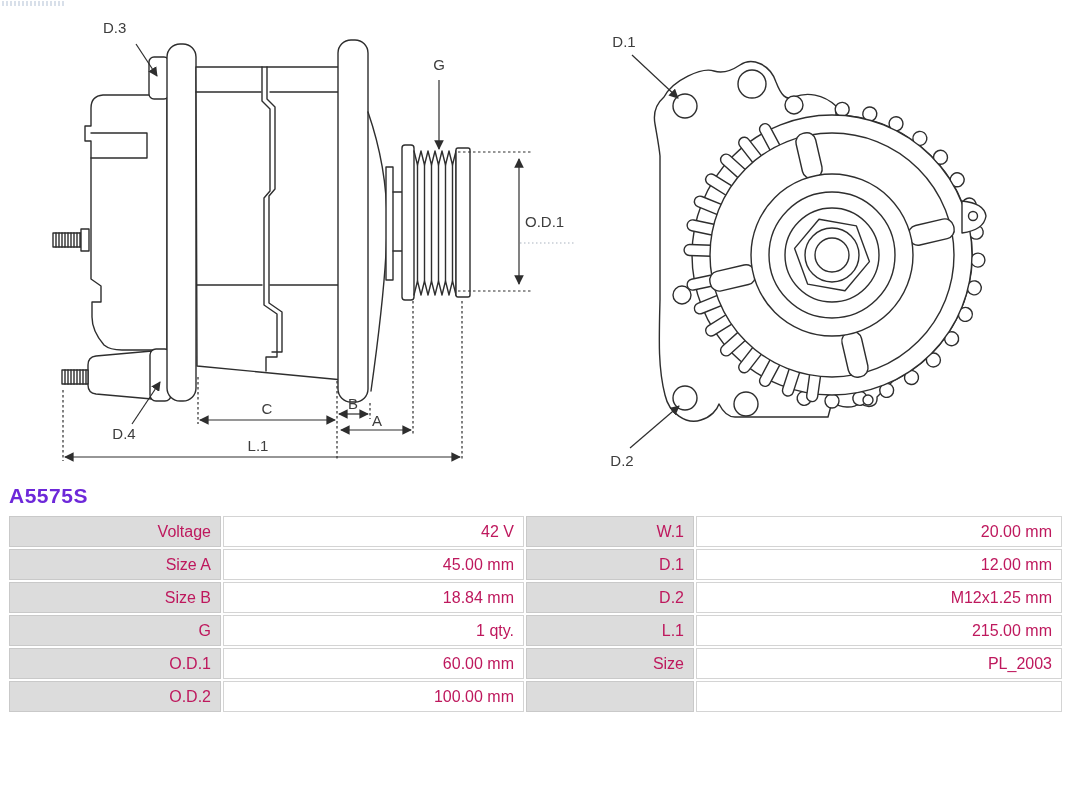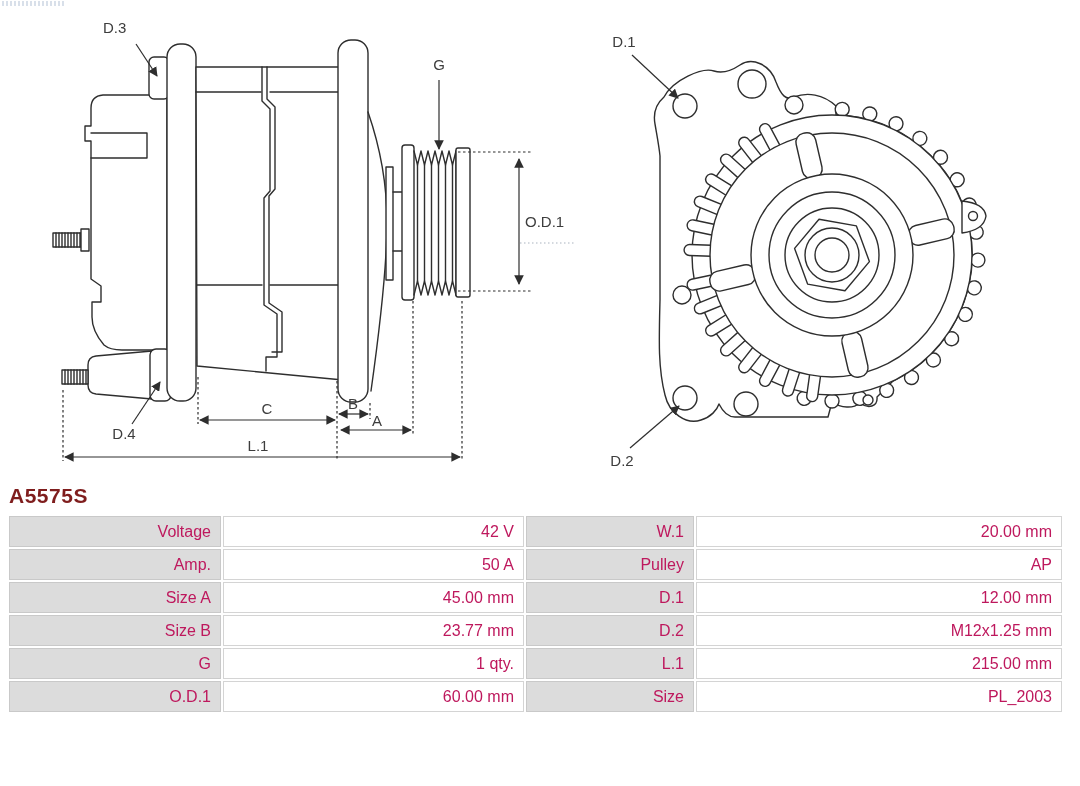--- a/index.html
+++ b/index.html
@@ -2,21 +2,21 @@
 <html><head>
 <meta charset="utf-8">
 <style>
   html,body{margin:0;padding:0;background:#fff;}
   .page{position:relative;width:1080px;height:786px;background:#fff;overflow:hidden;
         font-family:"Liberation Sans",sans-serif;}
   .wm{position:absolute;left:2px;top:1px;width:62px;height:5px;opacity:.55;
       background:repeating-linear-gradient(90deg,#b9c6d8 0 2px,transparent 2px 4px);}
   .diagram{position:absolute;left:0;top:0;}
   .partno{position:absolute;left:9px;top:484px;font-size:21px;font-weight:bold;
-          letter-spacing:.5px;color:#7f1d1d;}
+          letter-spacing:.5px;color:#6d28d9;}
   table.spec{position:absolute;left:7px;top:514px;border-collapse:separate;border-spacing:2px;
              table-layout:fixed;width:1057px;font-size:16px;color:#be185d;}
   table.spec td{height:29px;padding:0 9px 0 0;text-align:right;white-space:nowrap;
                 border:1px solid #c9c9c9;background:#fff;}
   table.spec td.lbl{background:#dcdcdc;}
   table.spec td.val{border-color:#d4d4d4;}
   svg text{font-family:"Liberation Sans",sans-serif;font-size:15px;fill:#3d3d3d;}
 </style>
 </head>
 <body>
@@ -257,44 +257,44 @@
         <col style="width:366px">
     </colgroup>
     <tbody>
       <tr>
         <td class="lbl">Voltage</td>
         <td class="val">42 V</td>
         <td class="lbl">W.1</td>
         <td class="val">20.00 mm</td>
       </tr>
       <tr>
-        <td class="lbl">Amp.</td>
-        <td class="val">50 A</td>
-        <td class="lbl">Pulley</td>
-        <td class="val">AP</td>
-      </tr>
-      <tr>
         <td class="lbl">Size A</td>
         <td class="val">45.00 mm</td>
         <td class="lbl">D.1</td>
         <td class="val">12.00 mm</td>
       </tr>
       <tr>
         <td class="lbl">Size B</td>
-        <td class="val">23.77 mm</td>
+        <td class="val">18.84 mm</td>
         <td class="lbl">D.2</td>
         <td class="val">M12x1.25 mm</td>
       </tr>
       <tr>
         <td class="lbl">G</td>
         <td class="val">1 qty.</td>
         <td class="lbl">L.1</td>
         <td class="val">215.00 mm</td>
       </tr>
       <tr>
         <td class="lbl">O.D.1</td>
         <td class="val">60.00 mm</td>
         <td class="lbl">Size</td>
         <td class="val">PL_2003</td>
       </tr>
+      <tr>
+        <td class="lbl">O.D.2</td>
+        <td class="val">100.00 mm</td>
+        <td class="lbl"></td>
+        <td class="val"></td>
+      </tr>
     </tbody>
   </table>
 </div>
 
 </body></html>

